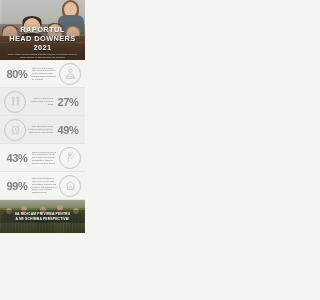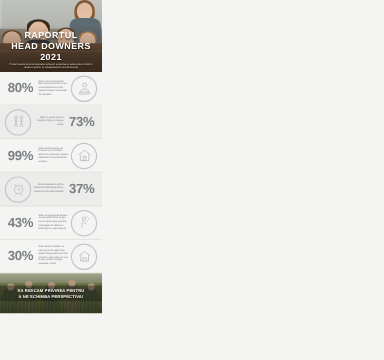--- a/index.html
+++ b/index.html
@@ -187,46 +187,35 @@
       <div class="icon-badge">
         <svg width="13" height="13" viewBox="0 0 24 24" fill="none" stroke="#b9bec1" stroke-width="1.3">
           <circle cx="12" cy="7" r="3"></circle>
           <path d="M6 18c0-3 2.7-5 6-5s6 2 6 5"></path>
           <rect x="4" y="18" width="16" height="3" rx=".6"></rect>
         </svg>
       </div>
     </div>
 
     <div class="row alt rev">
-      <div class="pct">73%</div>
+      <div class="pct">27%</div>
       <div class="desc">dintre ei se uita in jos la telefon in timp ce merg pe strada</div>
       <div class="icon-badge">
         <svg width="13" height="13" viewBox="0 0 24 24" fill="none" stroke="#b9bec1" stroke-width="1.3">
           <circle cx="8" cy="5.5" r="2.2"></circle>
           <path d="M8 8v6M5.5 20l2.5-6 2.5 6M5.5 11h5"></path>
           <circle cx="16.5" cy="5.5" r="2.2"></circle>
           <path d="M16.5 8v6M14 20l2.5-6 2.5 6M14 11h5"></path>
         </svg>
       </div>
     </div>
 
-    <div class="row">
-      <div class="pct">99%</div>
-      <div class="desc">dintre parintii intervievati recunosc ca isi folosesc telefonul in prezenta copilului, influentand comportamentul acestuia</div>
-      <div class="icon-badge">
-        <svg width="13" height="13" viewBox="0 0 24 24" fill="none" stroke="#b9bec1" stroke-width="1.3">
-          <path d="M3 11L12 4l9 7"></path>
-          <path d="M5.5 10.5V20h13v-9.5"></path>
-          <rect x="10" y="13.5" width="4" height="6.5"></rect>
-        </svg>
-      </div>
-    </div>
 
     <div class="row alt rev">
-      <div class="pct">37%</div>
+      <div class="pct">49%</div>
       <div class="desc">dintre adolescenti verifica telefonul imediat dupa trezire, inainte de orice alta activitate</div>
       <div class="icon-badge">
         <svg width="13" height="13" viewBox="0 0 24 24" fill="none" stroke="#b9bec1" stroke-width="1.3">
           <circle cx="12" cy="13" r="6.5"></circle>
           <path d="M12 9.5V13l2.5 1.5"></path>
           <path d="M5.5 5.5L8 7.5M18.5 5.5L16 7.5"></path>
           <path d="M8 20l-1.5 2M16 20l1.5 2"></path>
         </svg>
       </div>
     </div>
@@ -239,21 +228,21 @@
           <circle cx="11" cy="6" r="2.6"></circle>
           <path d="M11 8.6c-2 1.4-3 3.6-3 6V20"></path>
           <path d="M11 12.5c1.8 0 3.2 1 3.5 2.5"></path>
           <path d="M14.5 3.5l1.8-1M17 6.5h2.2M15.5 9.5l1.8 1"></path>
         </svg>
       </div>
     </div>
 
 
     <div class="row">
-      <div class="pct">30%</div>
+      <div class="pct">99%</div>
       <div class="desc">dintre parinti considera ca este nevoie de reguli clare privind timpul petrecut in fata ecranelor, atat acasa cat si la scoala, pentru a proteja sanatatea copiilor</div>
       <div class="icon-badge">
         <svg width="13" height="13" viewBox="0 0 24 24" fill="none" stroke="#b9bec1" stroke-width="1.3">
           <path d="M4 11L12 4.5 20 11"></path>
           <path d="M6 10.5V19.5h12V10.5"></path>
           <path d="M9.5 19.5v-5h5v5"></path>
         </svg>
       </div>
     </div>
 

